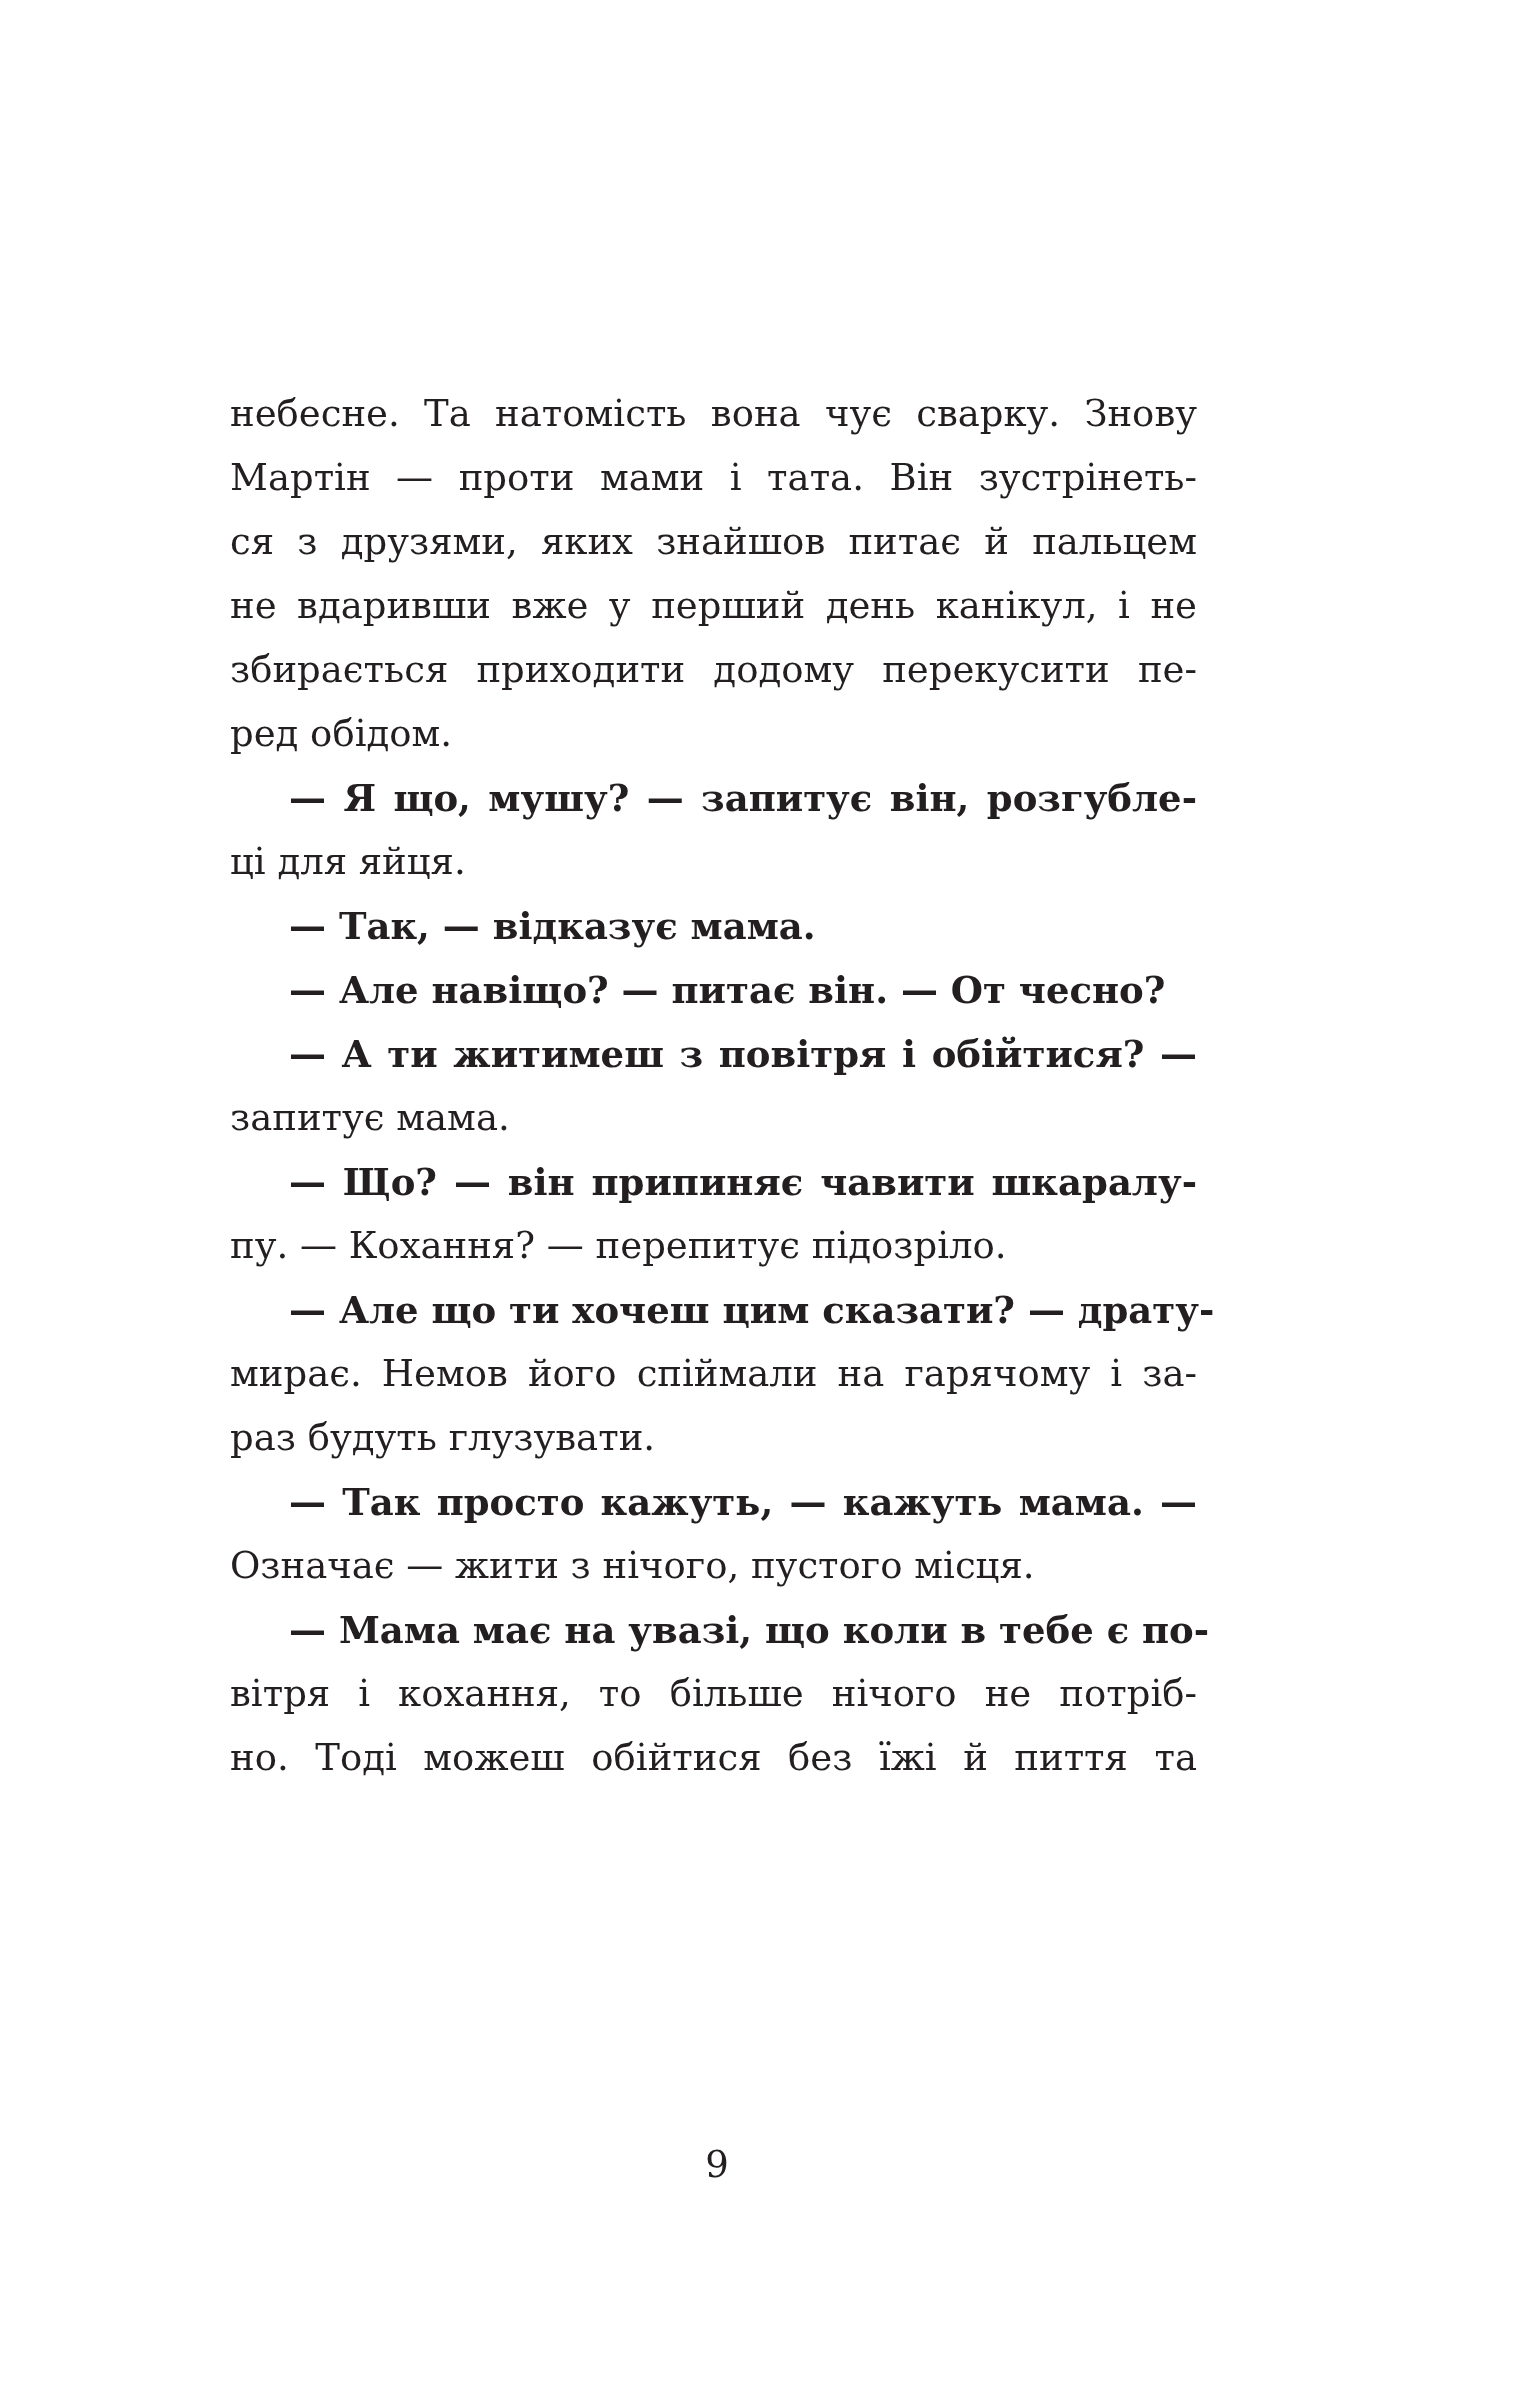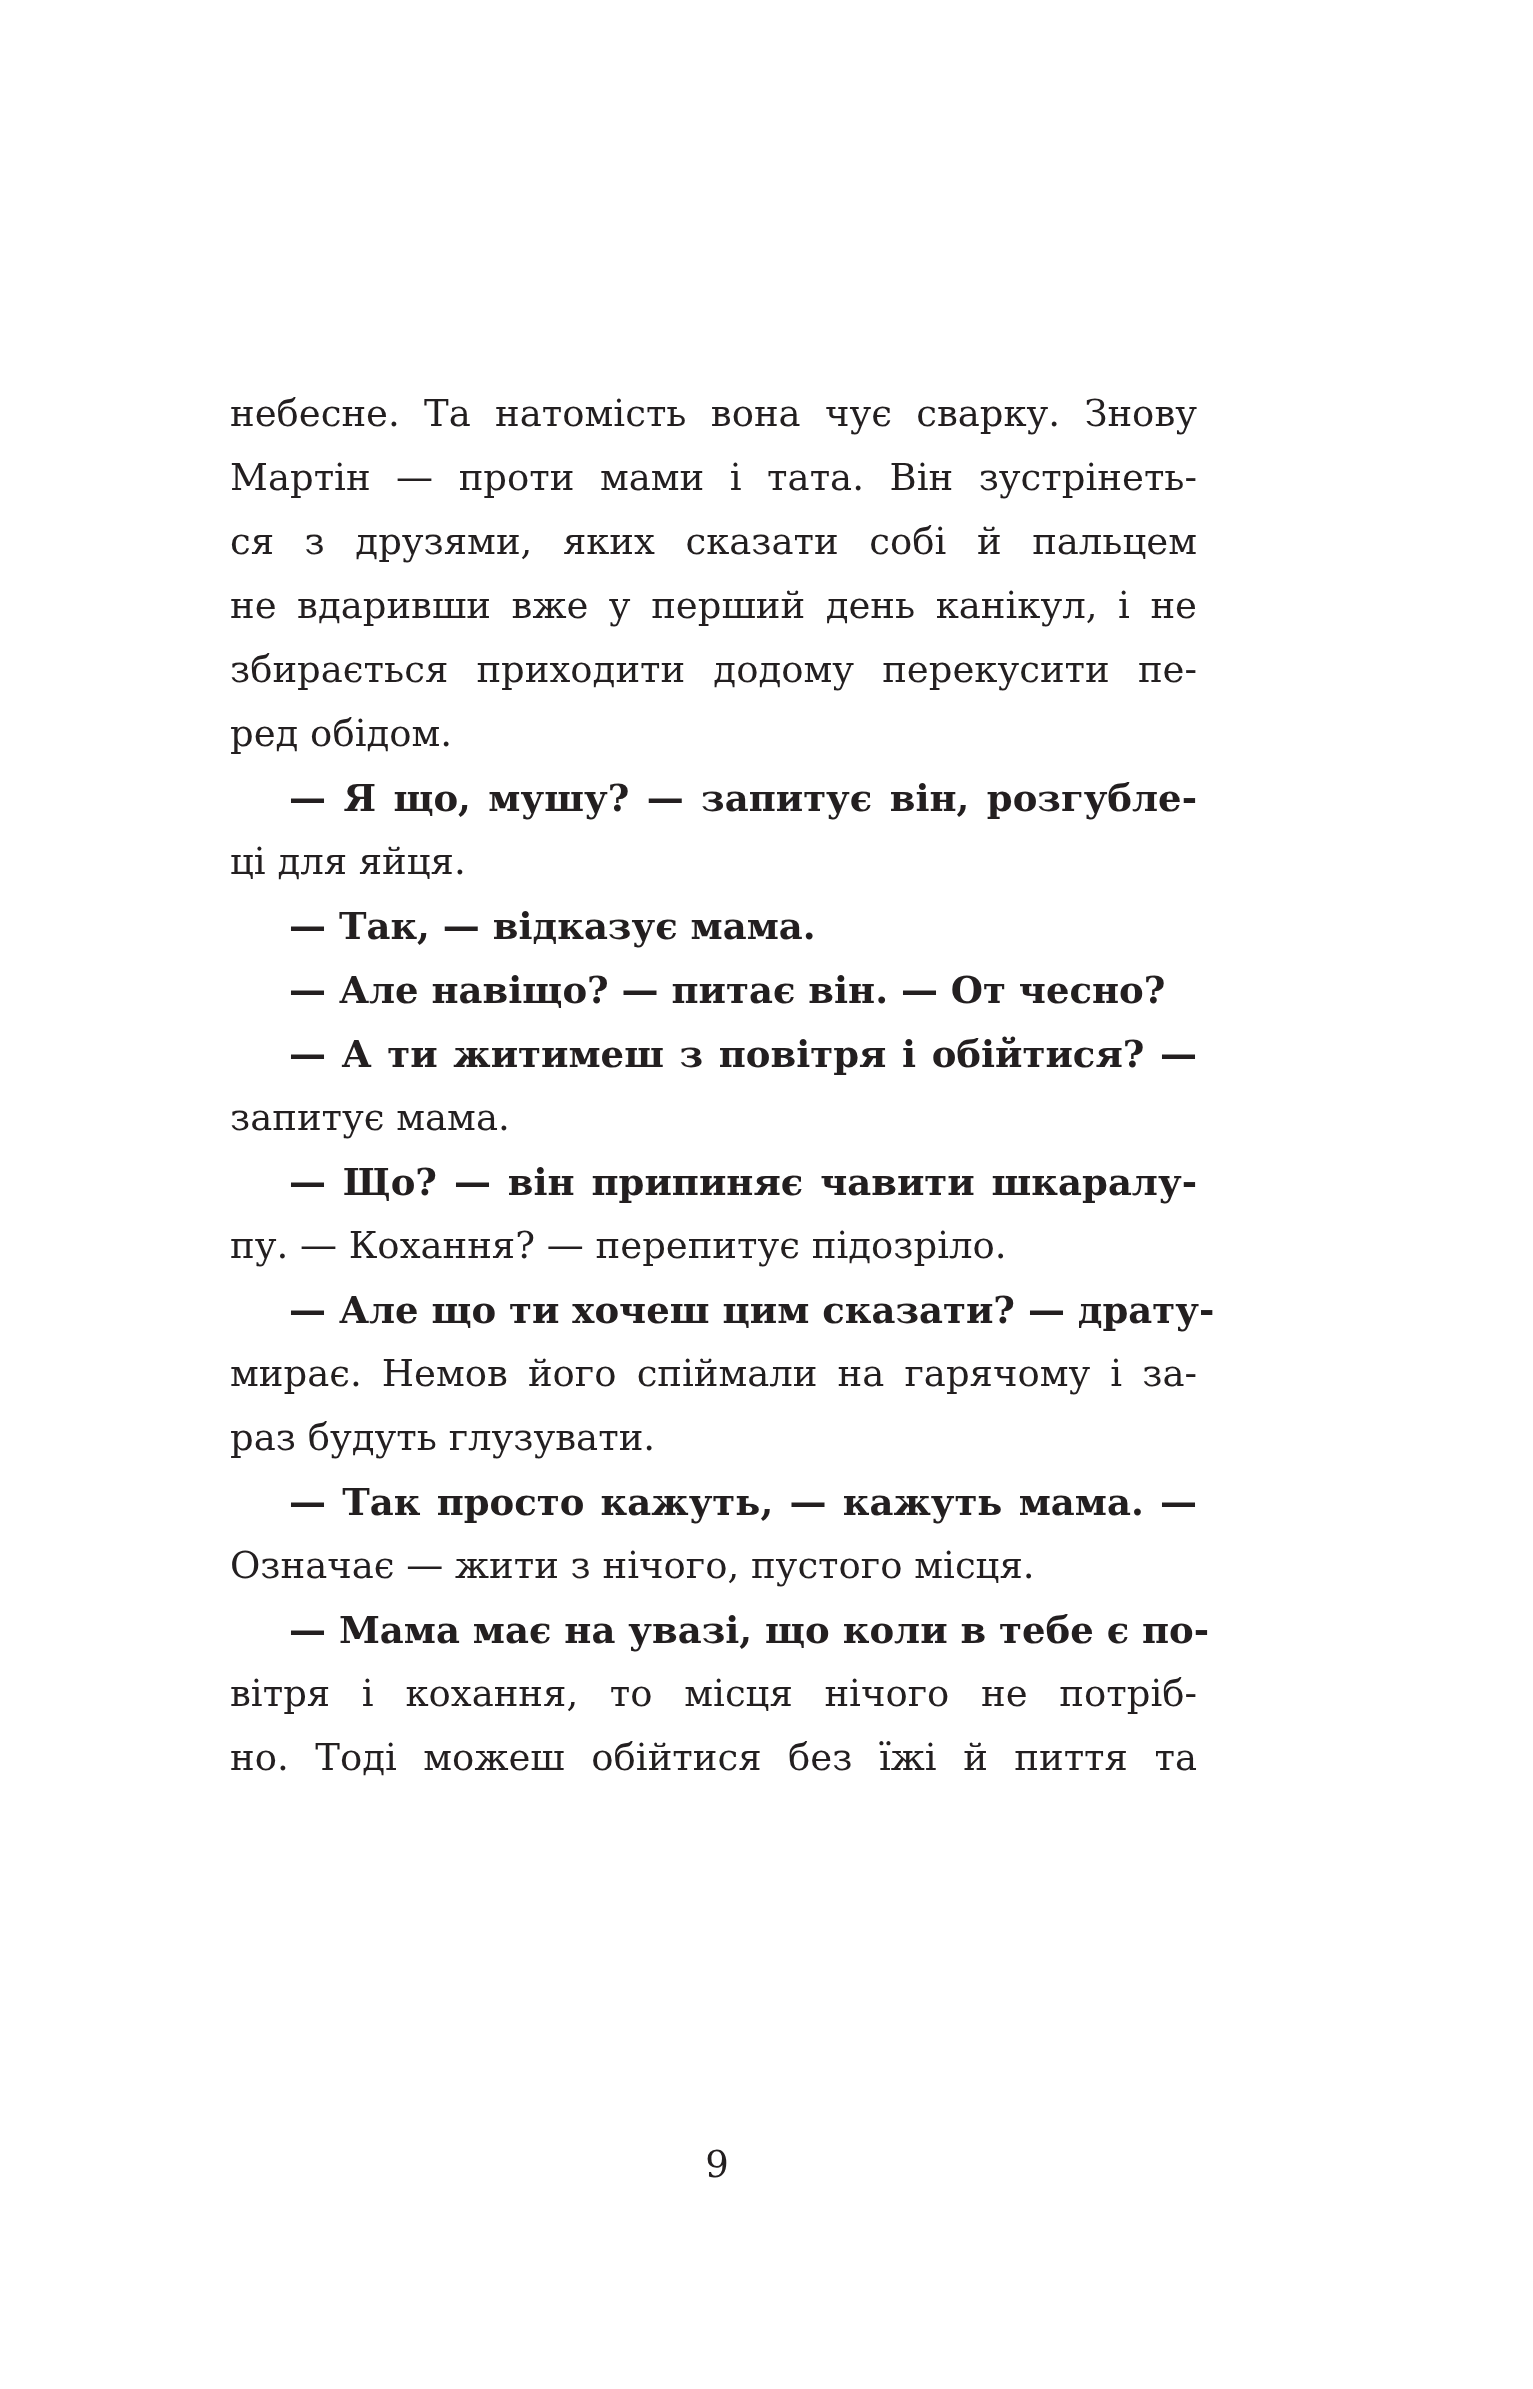--- a/index.html
+++ b/index.html
@@ -60,21 +60,21 @@
   </style>
 </head>
 <body>
 
 <div class="page">
   <div class="text-block">
 
     <div>
       <span class="line">небесне. Та натомість вона чує сварку. Знову</span>
       <span class="line">Мартін — проти мами і тата. Він зустрінеть-</span>
-      <span class="line">ся з друзями, яких сказати собі й пальцем</span>
+      <span class="line">ся з друзями, яких знайшов питає й пальцем</span>
       <span class="line">не вдаривши вже у перший день канікул, і не</span>
       <span class="line">збирається приходити додому перекусити пе-</span>
       <span class="line last">ред обідом.</span>
     </div>
 
     <div>
       <span class="line indent">— Я що, мушу? — запитує він, розгубле-</span>
       <span class="line last">ці для яйця.</span>
     </div>
 
@@ -103,21 +103,21 @@
       <span class="line last">раз будуть глузувати.</span>
     </div>
 
     <div>
       <span class="line indent">— Так просто кажуть, — кажуть мама. —</span>
       <span class="line last">Означає — жити з нічого, пустого місця.</span>
     </div>
 
     <div>
       <span class="line indent">— Мама має на увазі, що коли в тебе є по-</span>
-      <span class="line">вітря і кохання, то місця нічого не потріб-</span>
+      <span class="line">вітря і кохання, то більше нічого не потріб-</span>
       <span class="line">но. Тоді можеш обійтися без їжі й пиття та</span>
     </div>
 
   </div>
 
   <div class="page-number">9</div>
 </div>
 
 
 </body></html>

